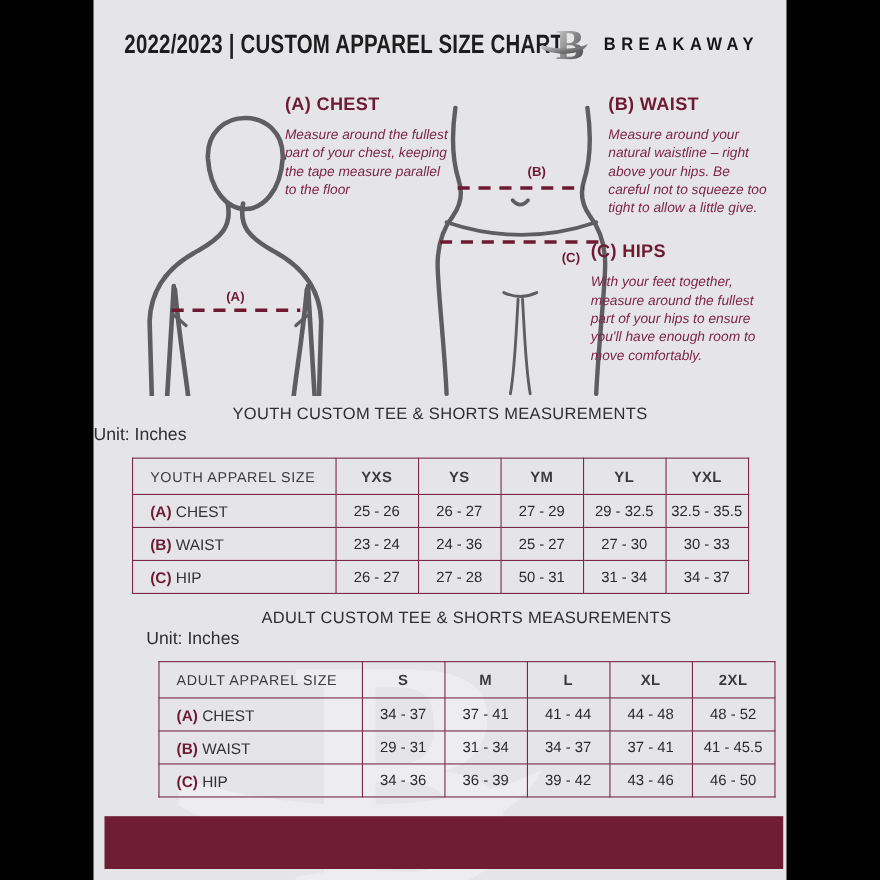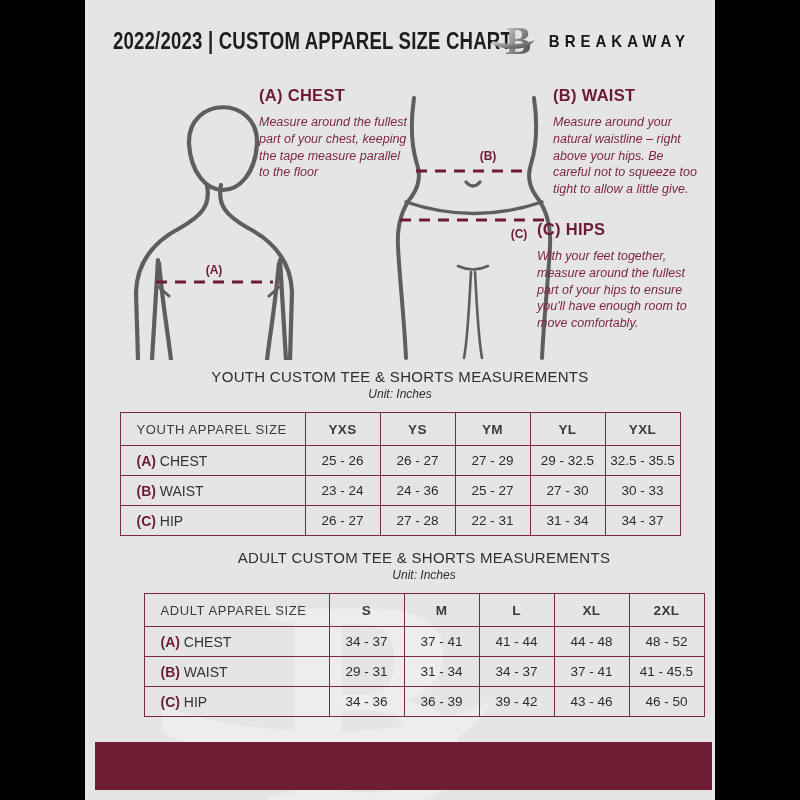--- a/index.html
+++ b/index.html
@@ -29,21 +29,21 @@
               font-weight:500; }
   .instr-chest { left:174px; top:86px;  width:152px; }
   .instr-waist { left:468px; top:86px;  width:150px; }
   .instr-hips  { left:452px; top:220px; width:155px; }
   .marker { font-size:12px; font-weight:700; fill:#6e1a33; }
 
   
   .tables { position:absolute; left:0; top:368px; width:100%; z-index:1; }
   .tbl-title { text-align:center; font-size:15px; font-weight:400; color:#2f2f2f;
                letter-spacing:0.3px; }
-  .tbl-unit  { text-align:center; font-size:12px; font-style:italic; color:#2f2f2f;
+  .tbl-unit  { text-align:left; font-size:16px; color:#2f2f2f;
                margin:2px 0 7px 0; }
   table { width:560px; margin:11px auto; border-collapse:collapse; table-layout:fixed; }
   col.c-label { width:185px; }
   col.c-size  { width:75px;  }
   th,td { border:1.5px solid #7b2848; text-align:center; vertical-align:middle; }
   th { height:33px; font-weight:400; font-size:13px; color:#3b3b3b; letter-spacing:0.6px; }
   th.sz { font-weight:700; font-size:13.5px; letter-spacing:0.4px; }
   td { height:30px; font-size:13.5px; color:#2b2b2b; }
   th.lbl, td.lbl { text-align:left; padding-left:16px; }
   td.lbl { font-size:14px; color:#333; }
@@ -161,21 +161,21 @@
             <td>23 - 24</td>
             <td>24 - 36</td>
             <td>25 - 27</td>
             <td>27 - 30</td>
             <td>30 - 33</td>
           </tr>
           <tr>
             <td class="lbl"><span class="pfx">(C)</span> <span>HIP</span></td>
             <td>26 - 27</td>
             <td>27 - 28</td>
-            <td>22 - 31</td>
+            <td>50 - 31</td>
             <td>31 - 34</td>
             <td>34 - 37</td>
           </tr>
         </tbody>
           </table>
       </div>
 
       <div class="adult-block">
         <div class="tbl-title">ADULT CUSTOM TEE &amp; SHORTS MEASUREMENTS</div>
         <div class="tbl-unit">Unit: Inches</div>

